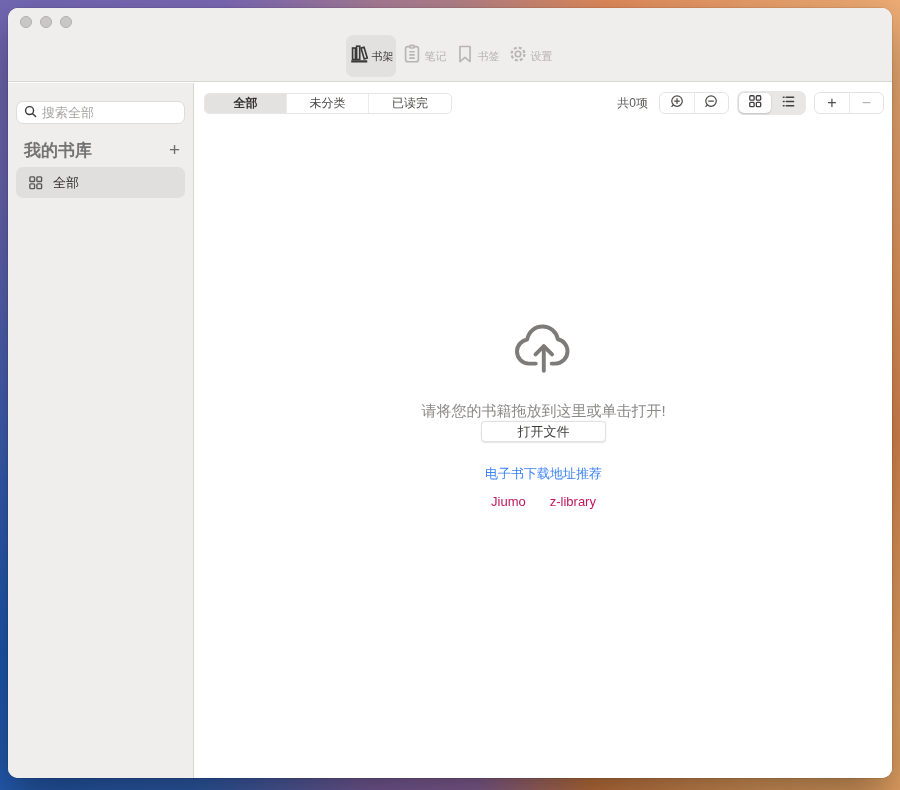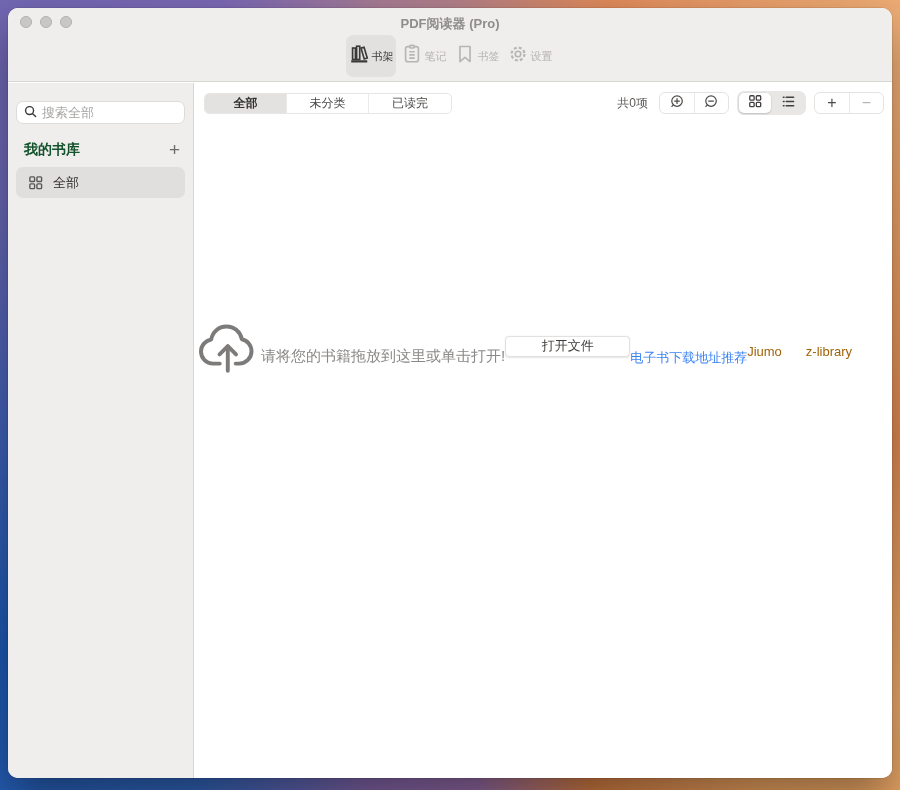--- a/index.html
+++ b/index.html
@@ -74,21 +74,21 @@
   .search-input {
     border:none; outline:none; background:transparent;
     font-size:13px; color:#333; width:100%;
     font-family:"Liberation Sans", sans-serif;
   }
   .search-input::placeholder { color:#a7a5a3; }
   .section-row {
     position:absolute; top:56px; left:16px; right:11px; height:22px;
     display:flex; justify-content:space-between; align-items:center;
   }
-  .section-title { font-size:14px; font-weight:600; color:#14532d; }
+  .section-title { font-size:17px; font-weight:600; color:#737373; }
   .add-btn {
     font-size:19px; font-weight:400; color:#6f6d6b; line-height:18px;
     cursor:default; padding:0 2px;
   }
   .lib-item {
     position:absolute; top:84px; left:8px; width:169px; height:31px;
     border-radius:7px; background:#e1dfdd;
     display:flex; align-items:center; padding:0 12px; gap:10px;
     color:#2f2d2b; font-size:13px;
   }
@@ -134,46 +134,45 @@
     justify-content:center; color:#434140; cursor:default;
   }
   .view-cell.selected {
     background:#fff;
     box-shadow:0 1px 2px rgba(0,0,0,.14), 0 0 0 0.5px rgba(0,0,0,.05);
   }
 
   
   .empty {
     position:absolute; top:228px; left:0; right:0;
-    display:flex; flex-direction:row; align-items:center;
+    display:flex; flex-direction:column; align-items:center;
   }
   .empty-msg { margin-top:21px; font-size:15px; color:#8b8987; }
   .open-btn {
     width:125px; height:21px;
     background:#fff; border:1px solid #e3e1df; border-radius:4px;
     font-size:13px; color:#3e3c3a;
     display:flex; align-items:center; justify-content:center;
     box-shadow:0 0.5px 1.5px rgba(0,0,0,.10); cursor:default;
   }
   .rec-title { margin-top:23px; font-size:13px; color:#3b82f6; }
   .links { margin-top:11px; display:flex; gap:24px; }
-  .link { font-size:13px; color:#a16207; cursor:default; text-decoration:none;text-align:right; }
+  .link { font-size:13px; color:#be185d; cursor:default; text-decoration:none;text-align:right; }
 </style>
 </head>
 <body>
 
 <div class="window">
 
   <div class="chrome">
     <div class="traffic">
       <div class="light"></div>
       <div class="light"></div>
       <div class="light"></div>
     </div>
-    <div class="win-title">PDF阅读器 (Pro)</div>
 
     <div class="toolbar">
       <div class="tool-item selected">
         <span>
           <svg width="22" height="22" viewBox="0 0 24 24" fill="none" stroke="currentColor" stroke-width="1.8">
             <rect x="5" y="5.5" width="3.1" height="12.5"></rect>
             <rect x="9.4" y="3.5" width="3.4" height="14.5"></rect>
             <path d="M14.2 5.6 l3.3 -1 3.5 11.8 -3.3 1 z"></path>
             <path d="M3.5 20 h17.5" stroke-width="2.4"></path>
           </svg>

